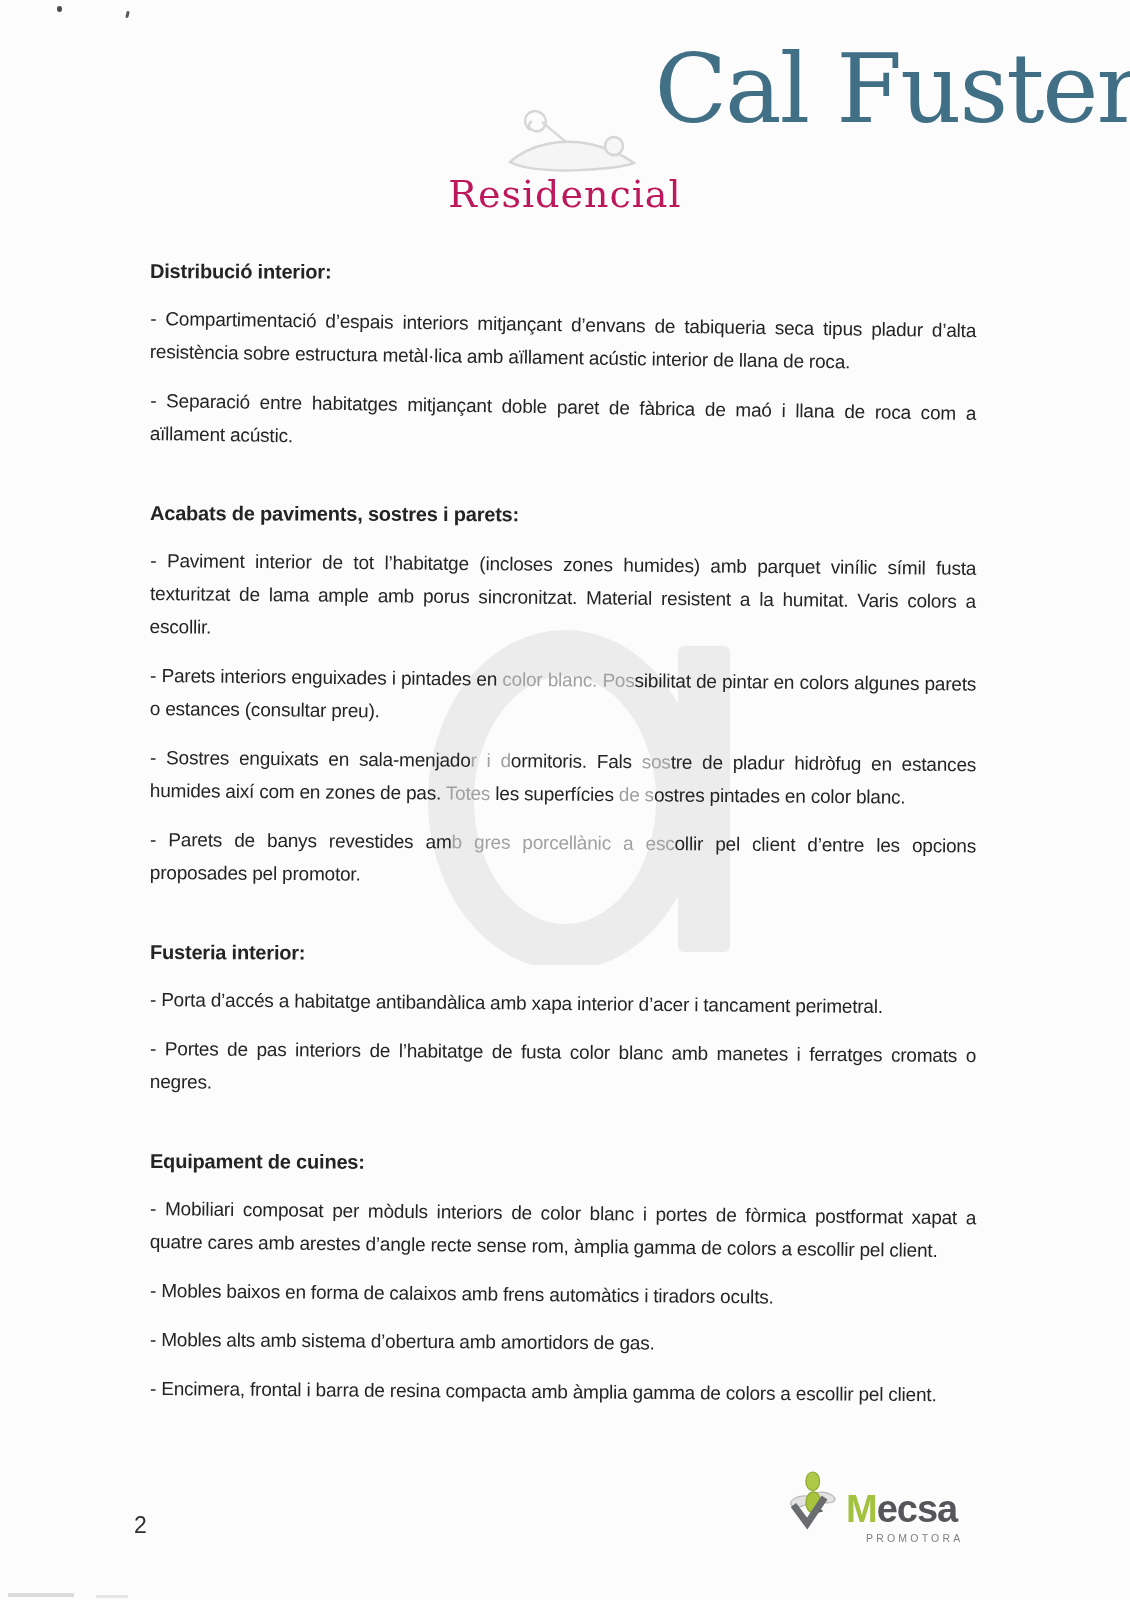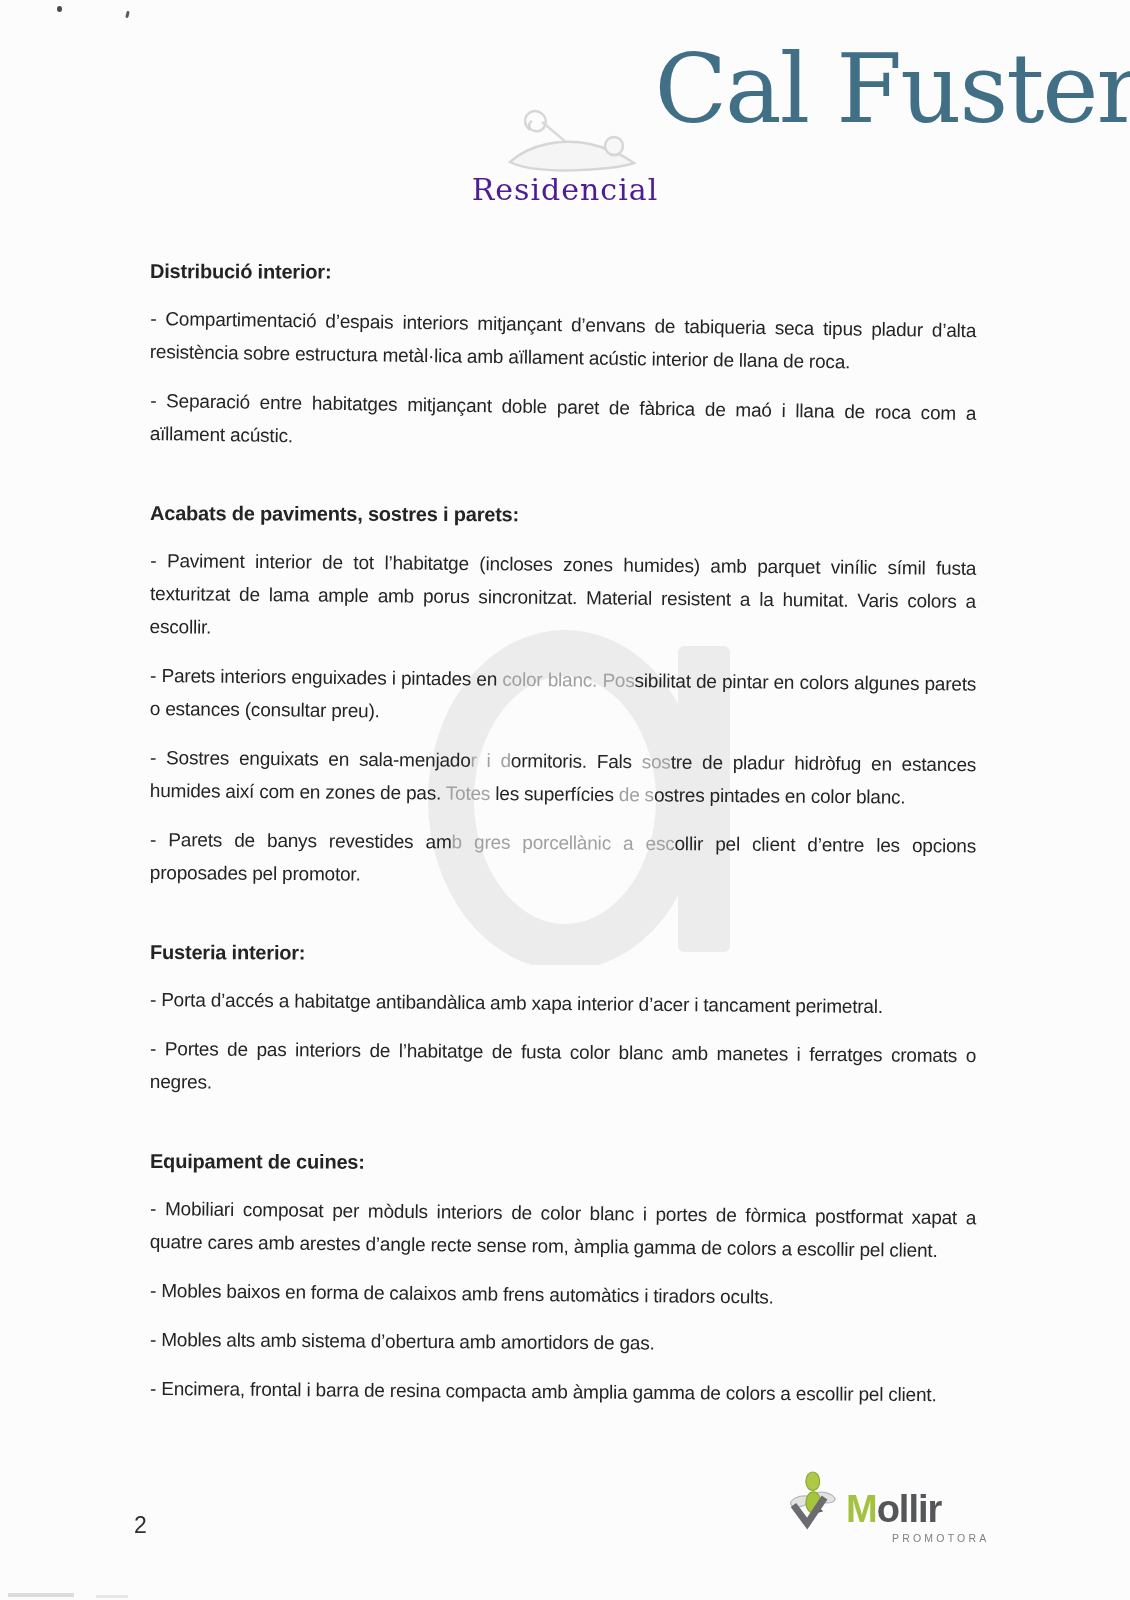--- a/index.html
+++ b/index.html
@@ -10,22 +10,22 @@
   }
   
   .brand-title{
     position:absolute;top:40px;left:0;width:100%;text-align:right;
     font-family:"DejaVu Serif",serif;font-size:95px;line-height:1.05;
     letter-spacing:-2px;color:#406f86;z-index:3;padding-left:10px;
   }
   .plane-sketch{position:absolute;left:496px;top:100px;z-index:2;opacity:.7;}
   .brand-subtitle{
     position:absolute;top:172px;left:0;width:100%;text-align:center;
-    font-family:"DejaVu Serif",serif;font-size:30px;letter-spacing:1px;
-    color:#4c1d95;z-index:3;
+    font-family:"DejaVu Serif",serif;font-size:38px;letter-spacing:1px;
+    color:#be185d;z-index:3;
   }
   
   .watermark{position:absolute;left:428px;top:630px;z-index:0;}
   
   .doc{
     position:absolute;left:150px;top:260px;width:826px;z-index:2;
     text-align:justify;
   }
   .heading{
     font-weight:bold;font-size:20px;letter-spacing:-0.2px;
@@ -38,21 +38,21 @@
   }
   .heading + .para{margin-top:19px;}
   .light{color:#a0a0a0;}
   
   .pagenum{position:absolute;left:134px;top:1512px;font-size:23px;color:#2e2e2e;z-index:2;}
   .mecsa{position:absolute;left:786px;top:1462px;display:flex;align-items:flex-start;z-index:2;}
   .mecsa-text{margin-left:4px;margin-top:28px;}
   .mecsa-word{font-weight:bold;font-size:38px;line-height:1;letter-spacing:-1px;white-space:nowrap;}
   .mecsa-m{color:#a3c23f;}
   .mecsa-rest{color:#55565a;}
-  .mecsa-tag{font-size:10.5px;letter-spacing:3.2px;color:#7d7f83;margin-top:4px;margin-left:46px;white-space:nowrap;}
+  .mecsa-tag{font-size:10.5px;letter-spacing:3.2px;color:#7d7f83;margin-top:4px;margin-left:20px;white-space:nowrap;}
   
   .speck1{position:absolute;left:57px;top:6px;width:5px;height:6px;background:#4a4a4a;border-radius:50%;z-index:4;}
   .speck2{position:absolute;left:126px;top:11px;width:3px;height:7px;background:#5a5a5a;border-radius:2px;transform:rotate(14deg);z-index:4;}
   .smudge1{position:absolute;left:8px;top:1593px;width:66px;height:4px;background:#dcdcdc;z-index:4;}
   .smudge2{position:absolute;left:96px;top:1595px;width:32px;height:3px;background:#e7e7e7;z-index:4;}
 </style>
 </head>
 <body>
 
 <div class="page">
@@ -103,19 +103,19 @@
     <svg width="56" height="76" viewBox="0 0 90 112">
       <ellipse cx="24" cy="58" rx="17" ry="8" transform="rotate(-14 24 58)" fill="#e3e3e3" stroke="#b8b8b8" stroke-width="2"></ellipse>
       <ellipse cx="62" cy="52" rx="17" ry="8" transform="rotate(12 62 52)" fill="#e3e3e3" stroke="#b8b8b8" stroke-width="2"></ellipse>
       <ellipse cx="43" cy="26" rx="11" ry="15" fill="#aec948" stroke="#8fa832" stroke-width="2"></ellipse>
       <ellipse cx="44" cy="60" rx="12" ry="17" fill="#a6c43e" stroke="#8fa832" stroke-width="2"></ellipse>
       <path d="M52 68 l8 6 l-10 3 Z" fill="#555759"></path>
       <path d="M12 64 L34 94 L62 52" stroke="#6a6c6f" stroke-width="11" fill="none"></path>
     </svg>
     <div class="mecsa-text">
       <div class="mecsa-word">
-        <span class="mecsa-m">M</span><span class="mecsa-rest">ollir</span>
+        <span class="mecsa-m">M</span><span class="mecsa-rest">ecsa</span>
       </div>
       <div class="mecsa-tag">PROMOTORA</div>
     </div>
   </div>
 
 </div>
 
 </body></html>

